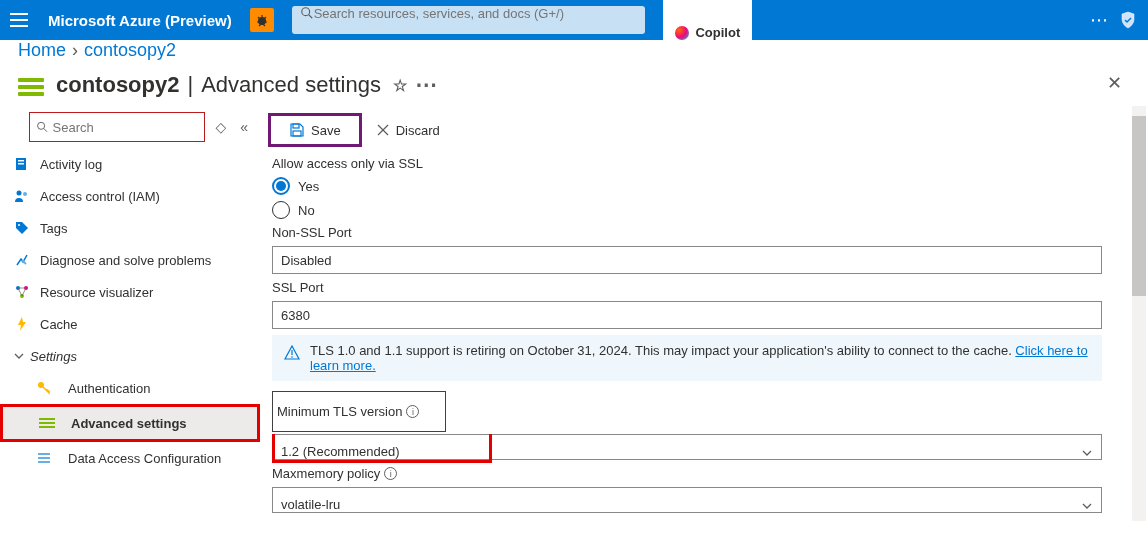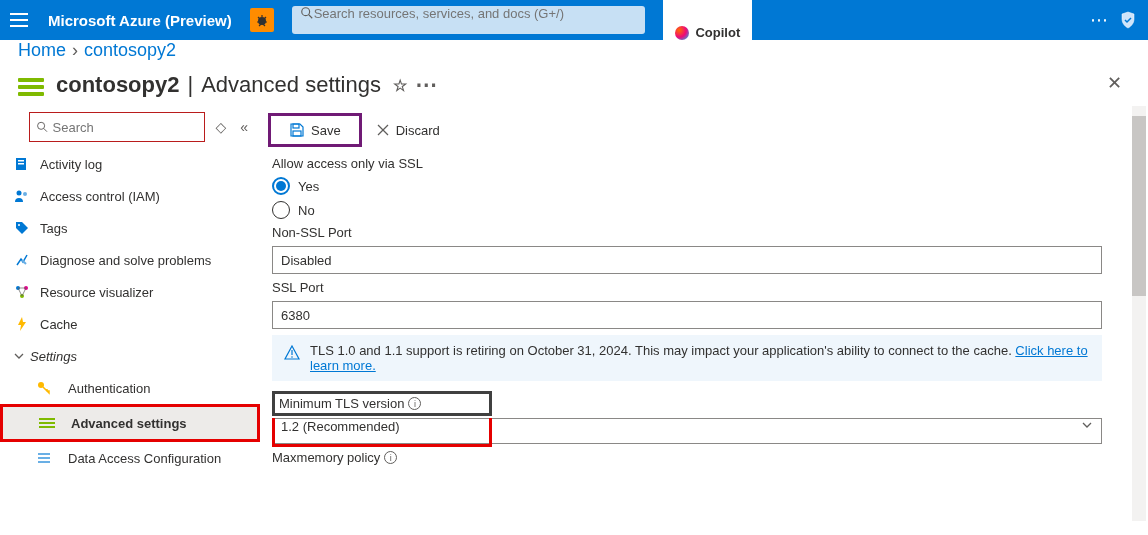--- a/index.html
+++ b/index.html
@@ -61,26 +61,26 @@
 .toolbar { display: flex; align-items: center; height: 40px; gap: 4px; margin-top: 4px; }
 .tool-btn { display: flex; align-items: center; gap: 6px; padding: 4px 10px; font-size: 13px; cursor: pointer; }
 .save-highlight { border: 3px solid #701a75; padding: 2px 8px; }
 .form-area { margin-left: 4px; margin-top: 6px; max-width: 830px; }
 .form-label { font-size: 13px; margin: 6px 0 6px 0; display: flex; align-items: center; gap: 4px; }
 .radio-row { display: flex; align-items: center; gap: 8px; margin: 6px 0; }
 .radio { width: 18px; height: 18px; border-radius: 50%; border: 1px solid #323130; display: flex; align-items: center; justify-content: center; }
 .radio.checked { border: 2px solid #0078d4; }
 .radio.checked::after { content: ''; width: 10px; height: 10px; background: #0078d4; border-radius: 50%; }
 .text-input { width: 100%; height: 28px; border: 1px solid #8a8886; padding: 0 8px; font-size: 13px; display: flex; align-items: center; margin-bottom: 6px; }
-.select-input { width: 100%; height: 26px; border: 1px solid #8a8886; padding: 0 8px; font-size: 13px; display: flex; align-items: flex-start; justify-content: space-between; margin-bottom: 6px; }
+.select-input { width: 100%; height: 26px; border: 1px solid #8a8886; padding: 0 8px; font-size: 13px; display: flex; align-items: flex-end; justify-content: space-between; margin-bottom: 6px; }
 .info-banner { background: #eff6fc; border: none; padding: 8px 12px; font-size: 13px; display: flex; gap: 10px; align-items: flex-start; margin: 6px 0 10px 0; }
 .info-banner .warn-ic { color: #0078d4; flex: none; margin-top: 2px; }
 .info-banner a { color: #0078d4; text-decoration: underline; }
 .info-circle { width: 13px; height: 13px; border: 1px solid #605e5c; border-radius: 50%; display: inline-flex; align-items: center; justify-content: center; font-size: 9px; color: #605e5c; }
-.tls-highlight { border: 3px solid #404040; padding: 2px 4px; display: inline-block; margin-bottom: 2px; width: 220px; }
+.tls-highlight { border: 1px solid #404040; padding: 12px 4px; display: inline-block; margin-bottom: 2px; width: 174px; }
 .tls-field-highlight { border: 3px solid #e50000; border-top: none; width: 220px; position: absolute; height: 29px; pointer-events: none; }
 
 
 .vscroll { position: absolute; right: 2px; top: 0; width: 14px; height: 100%; background: #f3f2f1; }
 .vscroll-thumb { position: absolute; right: 2px; width: 14px; background: #c8c6c4; }
 
 svg { display: block; }
 </style>
 </head>
 <body>
@@ -329,19 +329,25 @@
           <svg width="12" height="12" viewBox="0 0 12 12">
               <path d="M2 4 L6 8 L10 4" stroke="#605e5c" stroke-width="1.3" fill="none"></path>
             </svg>
         </div>
       </div>
 
       <div class="form-label">
         <span>Maxmemory policy</span>
         <span class="info-circle">i</span>
       </div>
+      <div class="select-input">
+        <span>volatile-lru</span>
+        <svg width="12" height="12" viewBox="0 0 12 12">
+            <path d="M2 4 L6 8 L10 4" stroke="#605e5c" stroke-width="1.3" fill="none"></path>
+          </svg>
+      </div>
     </div>
 
     <div class="vscroll"></div>
     <div class="vscroll-thumb" style="top:10px;height:180px;"></div>
   </div>
 
 </div>
 
 </body></html>

